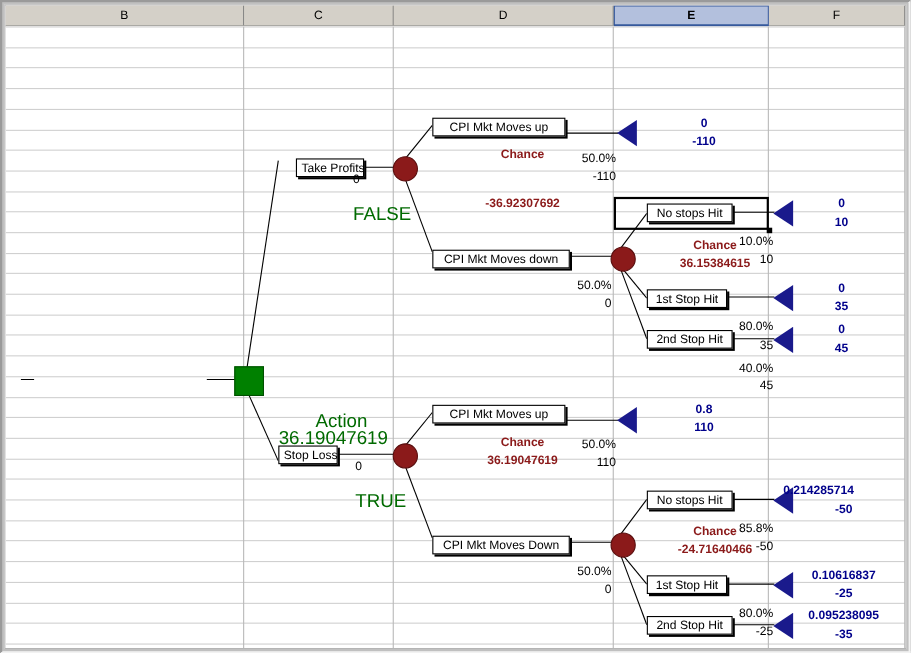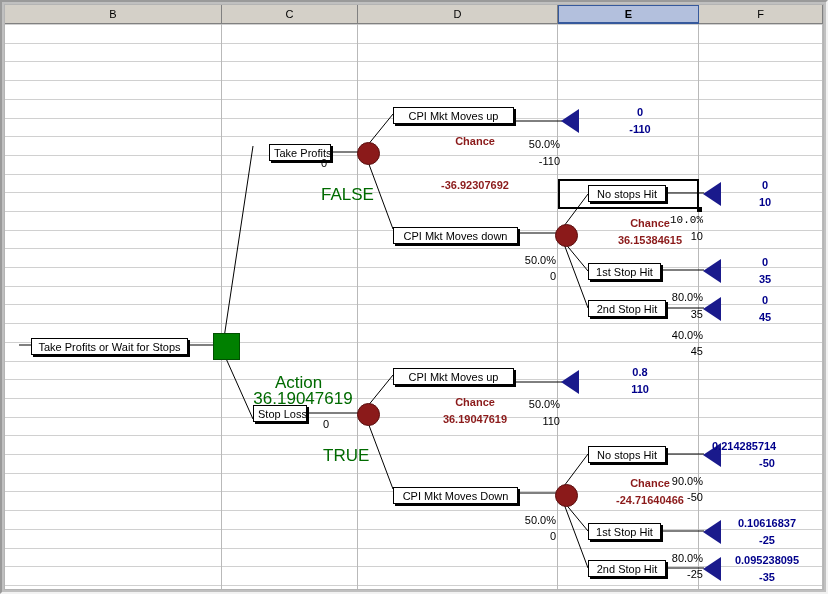--- a/index.html
+++ b/index.html
@@ -212,23 +212,22 @@
 
         <line x1="559" y1="478" x2="583" y2="507" stroke="#000" stroke-width="1"></line>
 
         <line x1="559" y1="480" x2="583" y2="544" stroke="#000" stroke-width="1"></line>
 
         <line x1="661" y1="430" x2="699" y2="430" stroke="#000" stroke-width="1"></line>
         <line x1="657" y1="507" x2="699" y2="507" stroke="#000" stroke-width="1"></line>
         <line x1="661" y1="544" x2="699" y2="544" stroke="#000" stroke-width="1"></line>
       </svg>
 
-      <div class="node-box" style="left:26px;top:314px;width:157px;height:17px;">Take Profits or Wait for Stops</div>
       <div class="square-node" style="left:208px;top:309px;"></div>
-      <div class="lbl green" style="left:270px;top:305px;width:90px;text-align:left;">Action</div>
+      <div class="lbl green" style="left:239px;top:305px;width:90px;text-align:right;">Action</div>
       <div class="lbl green" style="left:243px;top:321px;width:110px;text-align:center;">36.19047619</div>
 
       <div class="node-box" style="left:264px;top:120px;width:62px;height:17px;">Take Profits</div>
       <div class="lbl green" style="left:316px;top:117px;">FALSE</div>
       <div class="lbl plain" style="left:316px;top:133px;">0</div>
       <div class="circle-node" style="left:352px;top:118px;"></div>
       <div class="lbl dred" style="left:400px;top:111px;width:140px;text-align:center;">Chance</div>
       <div class="lbl dred" style="left:390px;top:128px;width:160px;text-align:center;margin-top:27px;">-36.92307692</div>
 
       <div class="node-box" style="left:388px;top:83px;width:121px;height:17px;">CPI Mkt Moves up</div>
@@ -242,21 +241,21 @@
       <div class="lbl r" style="left:505px;top:198px;width:46px;">50.0%</div>
       <div class="lbl r" style="left:505px;top:214px;width:46px;">0</div>
       <div class="circle-node" style="left:550px;top:200px;"></div>
       <div class="lbl dred" style="left:575px;top:193px;width:140px;text-align:center;">Chance</div>
       <div class="lbl dred" style="left:565px;top:210px;width:160px;text-align:center;">36.15384615</div>
 
       <div class="sel-rect" style="left:553px;top:155px;width:141px;height:30px;"></div>
       <div class="sel-handle" style="left:692px;top:183px;"></div>
 
       <div class="node-box" style="left:583px;top:161px;width:78px;height:17px;">No stops Hit</div>
-      <div class="lbl r" style="left:648px;top:158px;width:50px;font-family:Liberation Mono, monospace;">10.0%</div>
+      <div class="lbl r" style="left:648px;top:158px;width:50px;">10.0%</div>
       <div class="lbl r" style="left:648px;top:174px;width:50px;">10</div>
       <div class="tri" style="left:698px;top:158px;"></div>
       <div class="lbl blue" style="left:715px;top:155px;width:90px;text-align:center;">0</div>
       <div class="lbl blue" style="left:715px;top:172px;width:90px;text-align:center;">10</div>
 
       <div class="node-box" style="left:583px;top:239px;width:73px;height:17px;">1st Stop Hit</div>
       <div class="lbl r" style="left:648px;top:235px;width:50px;">80.0%</div>
       <div class="lbl r" style="left:648px;top:252px;width:50px;">35</div>
       <div class="tri" style="left:698px;top:235px;"></div>
       <div class="lbl blue" style="left:715px;top:232px;width:90px;text-align:center;">0</div>
@@ -284,21 +283,21 @@
       <div class="lbl blue" style="left:580px;top:359px;width:110px;text-align:center;">110</div>
 
       <div class="node-box" style="left:388px;top:463px;width:125px;height:17px;">CPI Mkt Moves Down</div>
       <div class="lbl r" style="left:505px;top:458px;width:46px;">50.0%</div>
       <div class="lbl r" style="left:505px;top:474px;width:46px;">0</div>
       <div class="circle-node" style="left:550px;top:460px;"></div>
       <div class="lbl dred" style="left:575px;top:453px;width:140px;text-align:center;">Chance</div>
       <div class="lbl dred" style="left:565px;top:470px;width:160px;text-align:center;">-24.71640466</div>
 
       <div class="node-box" style="left:583px;top:422px;width:78px;height:17px;">No stops Hit</div>
-      <div class="lbl r" style="left:648px;top:419px;width:50px;">90.0%</div>
+      <div class="lbl r" style="left:648px;top:419px;width:50px;">85.8%</div>
       <div class="lbl r" style="left:648px;top:435px;width:50px;">-50</div>
       <div class="tri" style="left:698px;top:419px;"></div>
       <div class="lbl blue" style="left:707px;top:416px;width:110px;text-align:left;">0.214285714</div>
       <div class="lbl blue" style="left:707px;top:433px;width:110px;text-align:center;">-50</div>
 
       <div class="node-box" style="left:583px;top:499px;width:73px;height:17px;">1st Stop Hit</div>
       <div class="lbl r" style="left:648px;top:496px;width:50px;">80.0%</div>
       <div class="lbl r" style="left:648px;top:512px;width:50px;">-25</div>
       <div class="tri" style="left:698px;top:496px;"></div>
       <div class="lbl blue" style="left:707px;top:493px;width:110px;text-align:center;">0.10616837</div>

